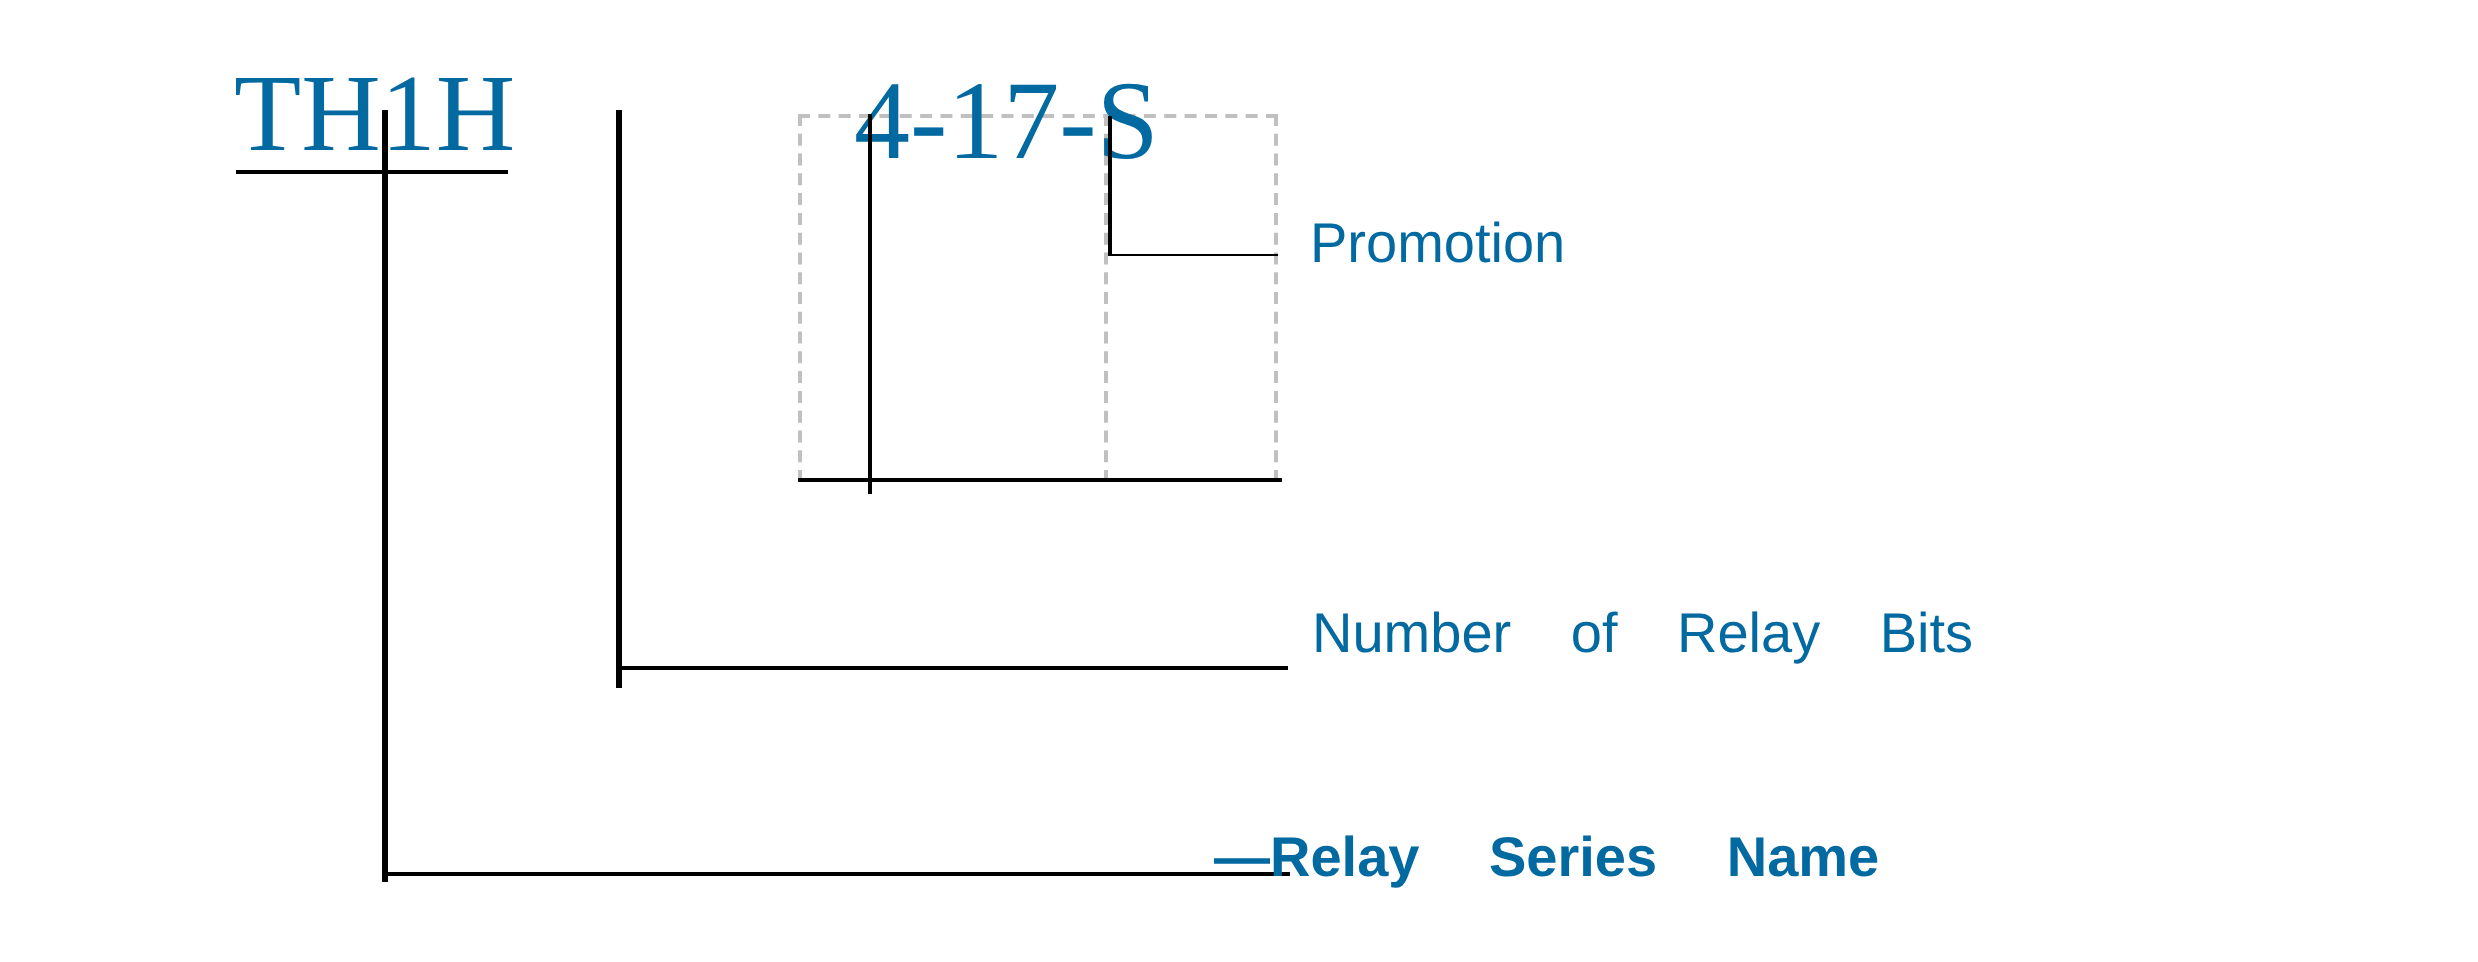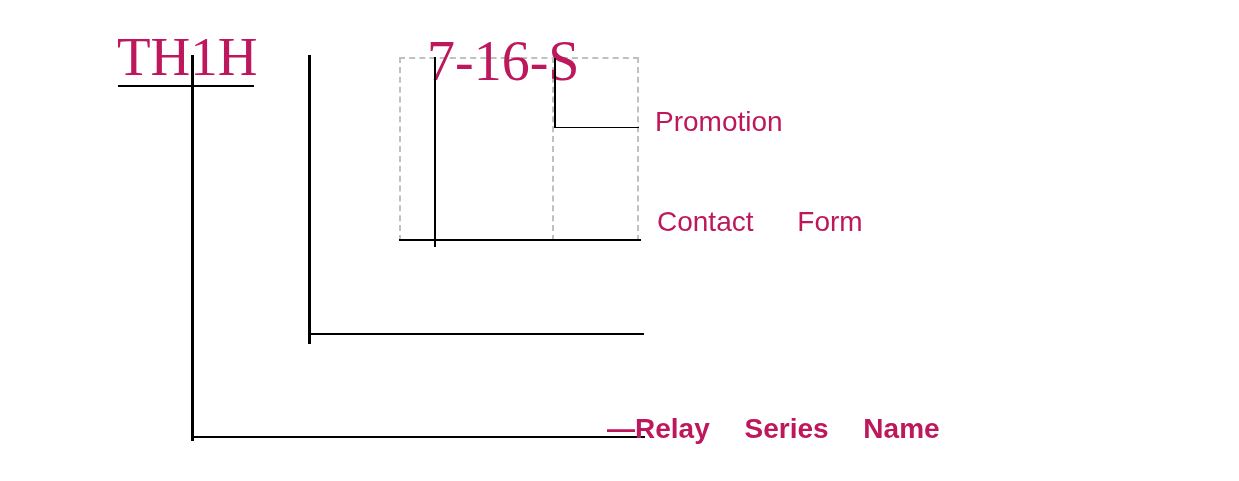--- a/index.html
+++ b/index.html
@@ -6,21 +6,21 @@
     margin: 0;
     padding: 0;
     background: #ffffff;
   }
   .canvas {
     position: relative;
     width: 1239px;
     height: 481px;
     background: #ffffff;
     overflow: hidden;
-    color: #be185d;
+    color: #0369a1;
     font-family: "Liberation Sans", sans-serif;
   }
   .abs { position: absolute; }
   .serif { font-family: "Liberation Serif", "DejaVu Serif", serif; }
 
   
   .part-number {
     left: 117px; top: 29px;
     font-size: 55px; line-height: 1;
     white-space: nowrap;
@@ -69,33 +69,33 @@
 <body>
 
 <div class="canvas">
 
   <div class="abs dashed-box"></div>
   <div class="abs dashed-divider"></div>
 
   <div class="abs part-number serif">TH1H</div>
   <div class="abs line underline"></div>
 
-  <div class="abs model-code serif">7-16-S</div>
+  <div class="abs model-code serif">4-17-S</div>
 
   <div class="abs line v-series"></div>
   <div class="abs line h-series"></div>
   <div class="abs line v-bits"></div>
   <div class="abs line h-bits"></div>
   <div class="abs line v-contact"></div>
   <div class="abs line h-contact"></div>
   <div class="abs line v-promo"></div>
   <div class="abs line h-promo"></div>
 
   <div class="abs label label-promotion">Promotion</div>
 
-  <div class="abs label label-contact">Contact Form</div>
 
+  <div class="abs label label-bits">Number of Relay Bits</div>
 
   <div class="abs label series-row">
     <span>—</span><span class="series-text">Relay Series Name</span>
   </div>
 
 </div>
 
 </body></html>

